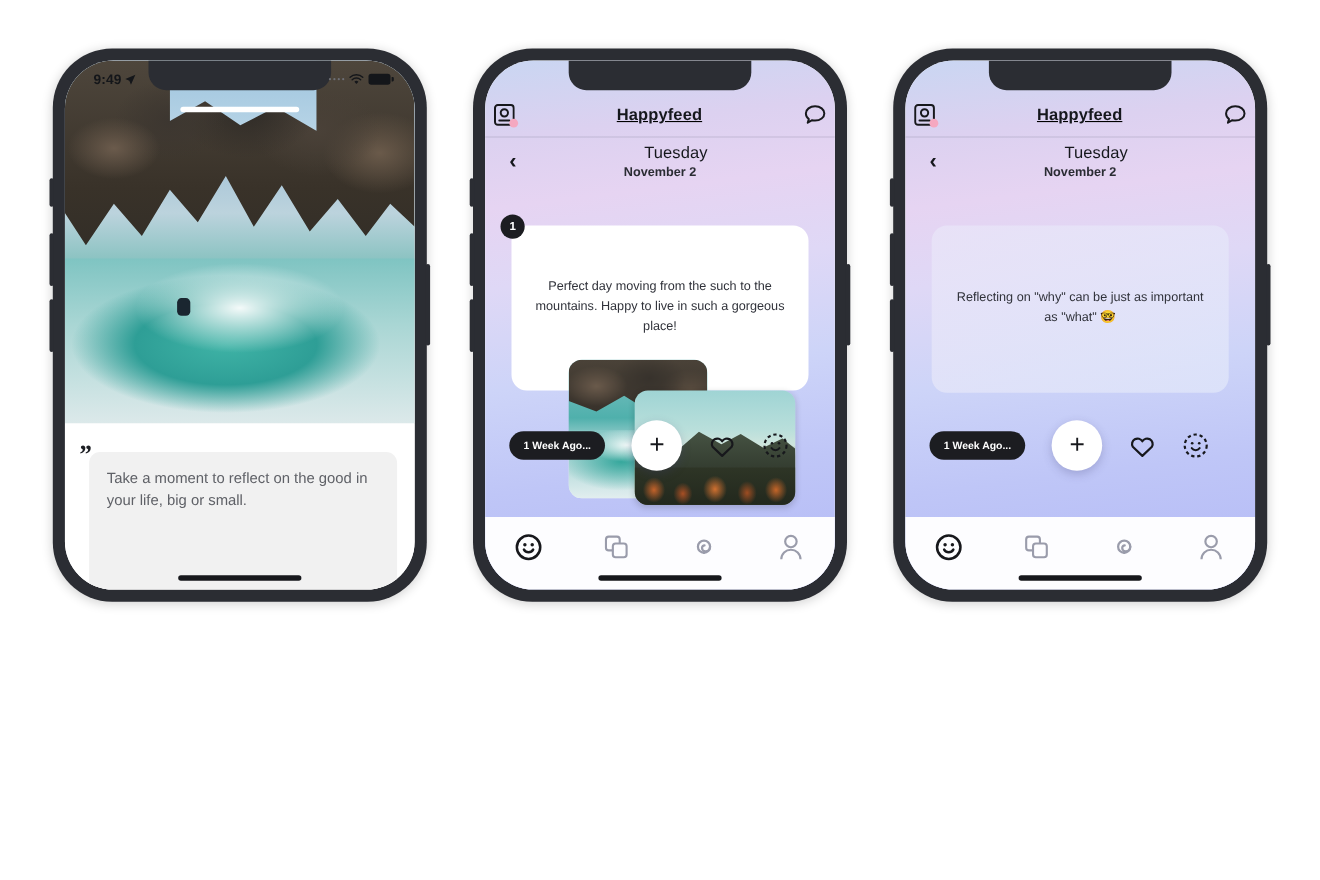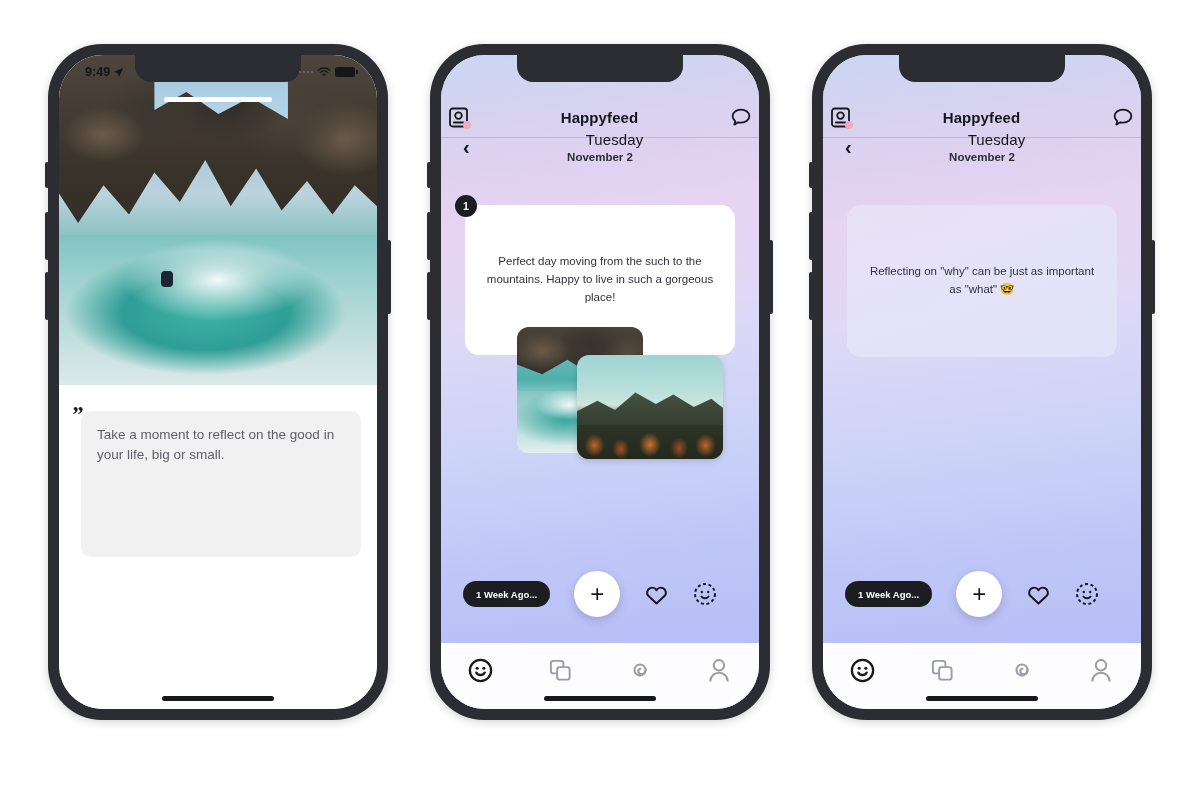--- a/index.html
+++ b/index.html
@@ -8,21 +8,21 @@
     background: #ffffff;
     font-family: "Liberation Sans", sans-serif;
     overflow: hidden;
     position: relative;
   }
   .stage { position: relative; width: 1200px; height: 800px; }
 
   
   .phone {
     position: absolute;
-    width: 340px; height: 676px;
+    width: 340px; height: 503px;
     background: #2b2d33;
     border-radius: 54px;
     padding: 11px;
     box-shadow: 0 2px 10px rgba(0,0,0,.18);
   }
   .phone-screen {
     position: relative;
     width: 100%; height: 100%;
     border-radius: 44px;
     overflow: hidden;
@@ -179,26 +179,27 @@
   
   #phone2 { left: 430px; top: 44px; }
   #phone3 { left: 812px; top: 44px; }
   .feed-bg {
     position: absolute; inset: 0;
     background: linear-gradient(173deg,
       #c9d6f2 0%, #dcd1f0 14%, #e6d4f2 26%,
       #dfd8f6 40%, #cdd4f8 58%, #bfc6f7 76%, #b3b9f6 100%);
   }
   .appbar {
-    position: absolute; top: 43px; left: 0; right: 0;
+    position: absolute; top: 30px; left: 0; right: 0;
     height: 40px;
     display: flex; align-items: center; justify-content: space-between;
     padding: 0 8px;
     border-bottom: 1px solid rgba(90,90,120,.22);
     z-index: 20;
+    text-decoration: underline;
   }
   .app-title { font-size: 15px; font-weight: bold; color: #15171c; letter-spacing: .1px; }
   .cam-ico { position: relative; width: 19px; height: 21px; }
   .cam-ico .dot {
     position: absolute; right: -3px; bottom: -1px;
     width: 8px; height: 8px; border-radius: 50%;
     background: #f5a8c0;
   }
   .datehead {
     position: absolute; top: 76px; left: 0; right: 0;
@@ -280,21 +281,21 @@
   }
   .check-pip {
     position: absolute; left: 50%; transform: translateX(-50%);
     top: 524px;
     width: 26px; height: 26px; border-radius: 50%;
     background: #1c1d21; color: #fff;
     display: flex; align-items: center; justify-content: center;
     font-size: 12px; z-index: 18;
   }
   .feed-actions {
-    position: absolute; left: 0; right: 0; bottom: 92px;
+    position: absolute; left: 0; right: 0; bottom: 108px;
     display: flex; align-items: center;
     padding: 0 22px; gap: 0; z-index: 20;
   }
   .week-pill {
     height: 26px; padding: 0 13px; border-radius: 14px;
     background: #1c1d21; color: #fff;
     font-size: 9.5px; font-weight: bold;
     display: flex; align-items: center;
   }
   .plus-btn {

